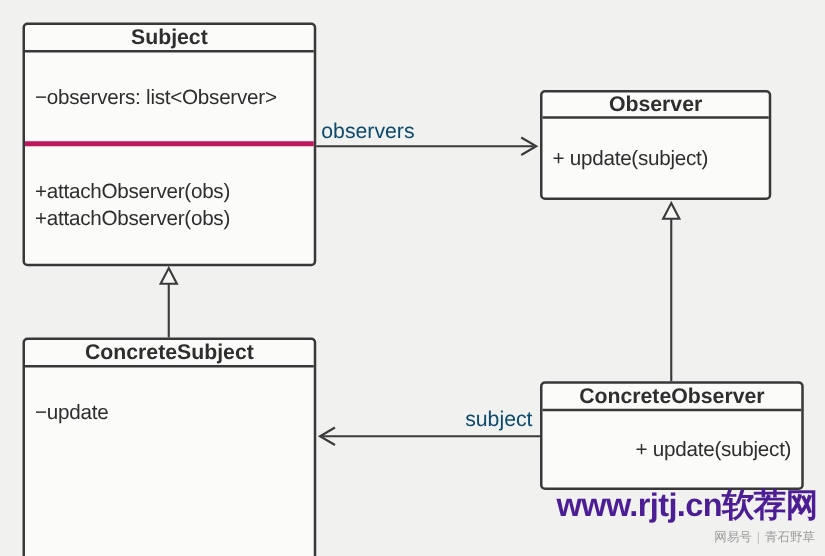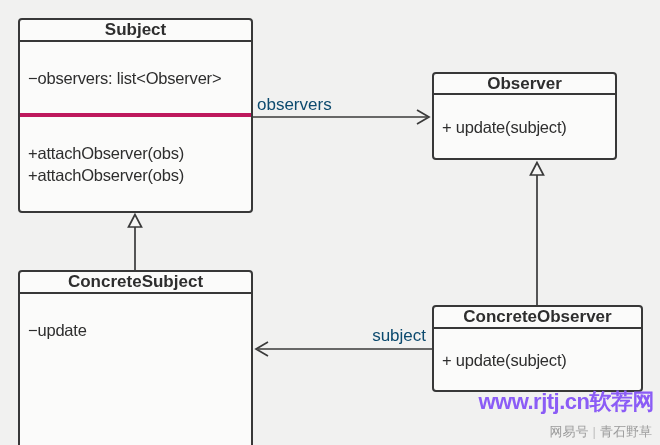--- a/index.html
+++ b/index.html
@@ -57,32 +57,32 @@
     font-size: 17px;
     color: #0c4a6e;
     line-height: 18px;
   }
   #label-observers { left: 257px; top: 96px; }
   #label-subject  { left: 352px; top: 327px; width: 74px; text-align: right; }
   .watermark {
     position: absolute;
     right: 6px;
     top: 387px;
-    font-size: 22px;
+    font-size: 26px;
     font-weight: bold;
     letter-spacing: -0.5px;
-    color: #8b5cf6;
+    color: #4c1d95;
     white-space: nowrap;
     z-index: 5;
   }
   .credit {
     position: absolute;
     right: 8px;
     top: 423px;
-    font-size: 13px;
+    font-size: 10px;
     color: #9b9b9b;
     white-space: nowrap;
     z-index: 5;
   }
   .credit .sep { margin: 0 4px; color: #c0c0c0; }
 </style>
 </head>
 <body>
 
 <div id="canvas">
@@ -128,21 +128,21 @@
     </div>
   </div>
 
   <div class="uml-class" style="left:18px; top:270px; width:235px; height:203px;">
     <div class="uml-title" style="height:20px;">ConcreteSubject</div>
     <div class="uml-section" style="height:63px;">
       <div>−update</div>
     </div>
   </div>
 
-  <div class="uml-class" style="left:432px; top:305px; width:211px; height:87px;">
+  <div class="uml-class" style="left:432px; top:305px; width:211px; height:87px;text-align:right;">
     <div class="uml-title" style="height:20px;">ConcreteObserver</div>
     <div class="uml-section grow">
       <div>+ update(subject)</div>
     </div>
   </div>
 
   <div class="edge-label" id="label-observers">observers</div>
   <div class="edge-label" id="label-subject">subject</div>
 
   <div class="watermark">www.rjtj.cn软荐网</div>

